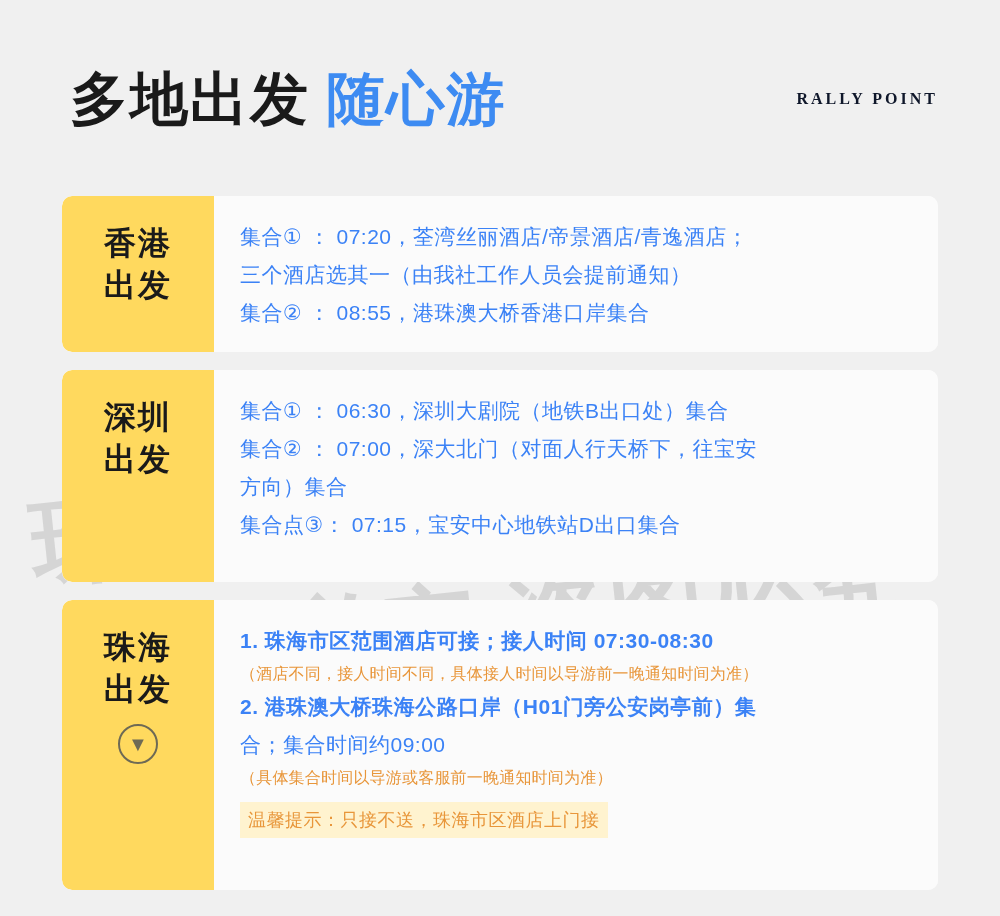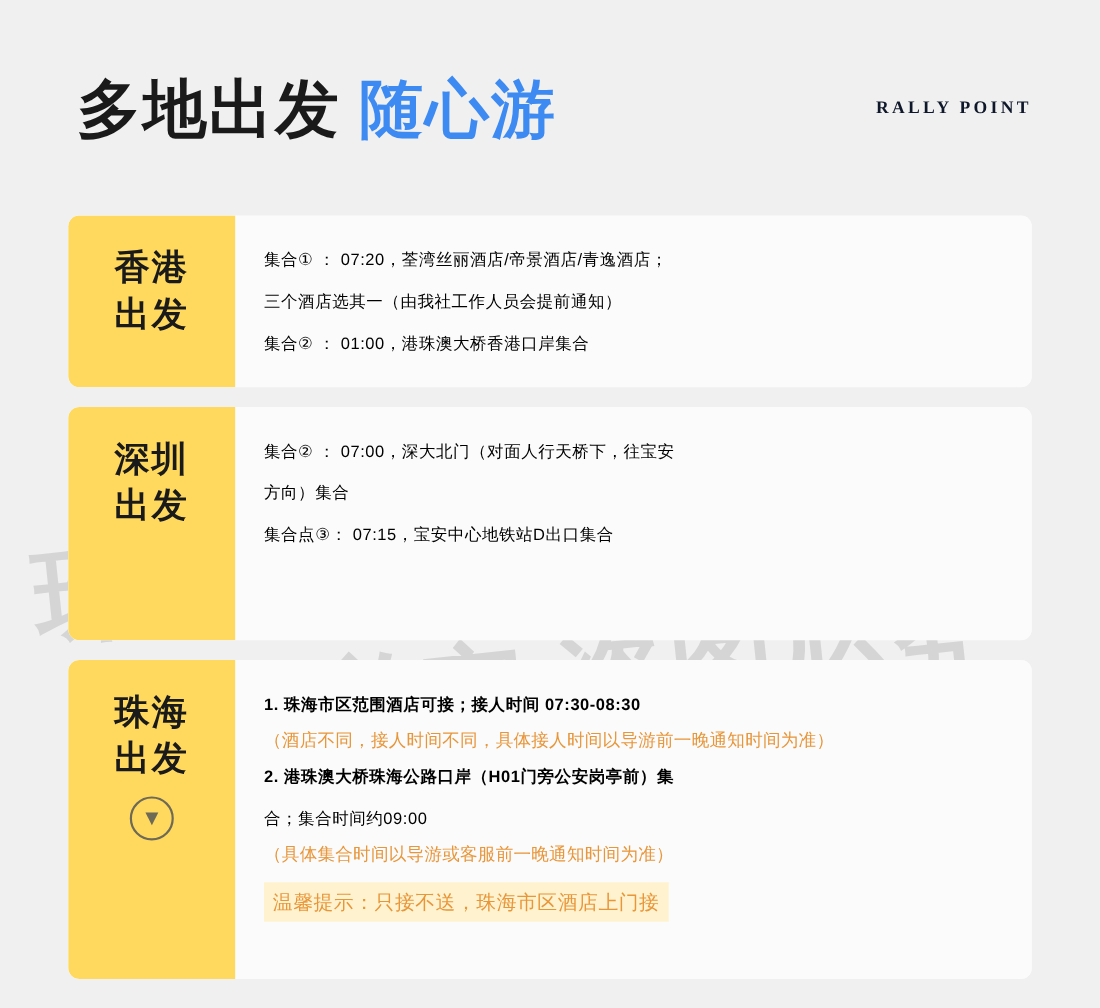--- a/index.html
+++ b/index.html
@@ -119,23 +119,23 @@
     line-height: 42px;
     letter-spacing: 2px;
   }
   .card-body {
     flex: 1 1 auto;
     padding: 22px 24px 20px 26px;
     box-sizing: border-box;
     background: #fbfbfb;
   }
   .line {
-    font-size: 15px;
+    font-size: 21px;
     line-height: 38px;
-    color: #000000;
+    color: #3b82f6;
     letter-spacing: 0.5px;
   }
   .line.num {
     font-weight: bold;
   }
   .note-orange {
     font-size: 16px;
     line-height: 28px;
     color: #e8963a;
     letter-spacing: 0.2px;
@@ -190,30 +190,31 @@
   <div class="cards">
 
     <div class="card hk">
       <div class="card-label">
         <div class="city">香港</div>
         <div class="depart">出发</div>
       </div>
       <div class="card-body">
         <div class="line">集合① ： 07:20，荃湾丝丽酒店/帝景酒店/青逸酒店；</div>
         <div class="line">三个酒店选其一（由我社工作人员会提前通知）</div>
-        <div class="line">集合② ： 01:00，港珠澳大桥香港口岸集合</div>
+        <div class="line">集合② ： 08:55，港珠澳大桥香港口岸集合</div>
       </div>
     </div>
 
     <div class="card sz">
       <div class="card-label">
         <div class="city">深圳</div>
         <div class="depart">出发</div>
       </div>
       <div class="card-body">
+        <div class="line">集合① ： 06:30，深圳大剧院（地铁B出口处）集合</div>
         <div class="line">集合② ： 07:00，深大北门（对面人行天桥下，往宝安</div>
         <div class="line">方向）集合</div>
         <div class="line">集合点③： 07:15，宝安中心地铁站D出口集合</div>
       </div>
     </div>
 
     <div class="card zh">
       <div class="card-label">
         <div class="city">珠海</div>
         <div class="depart">出发</div>

